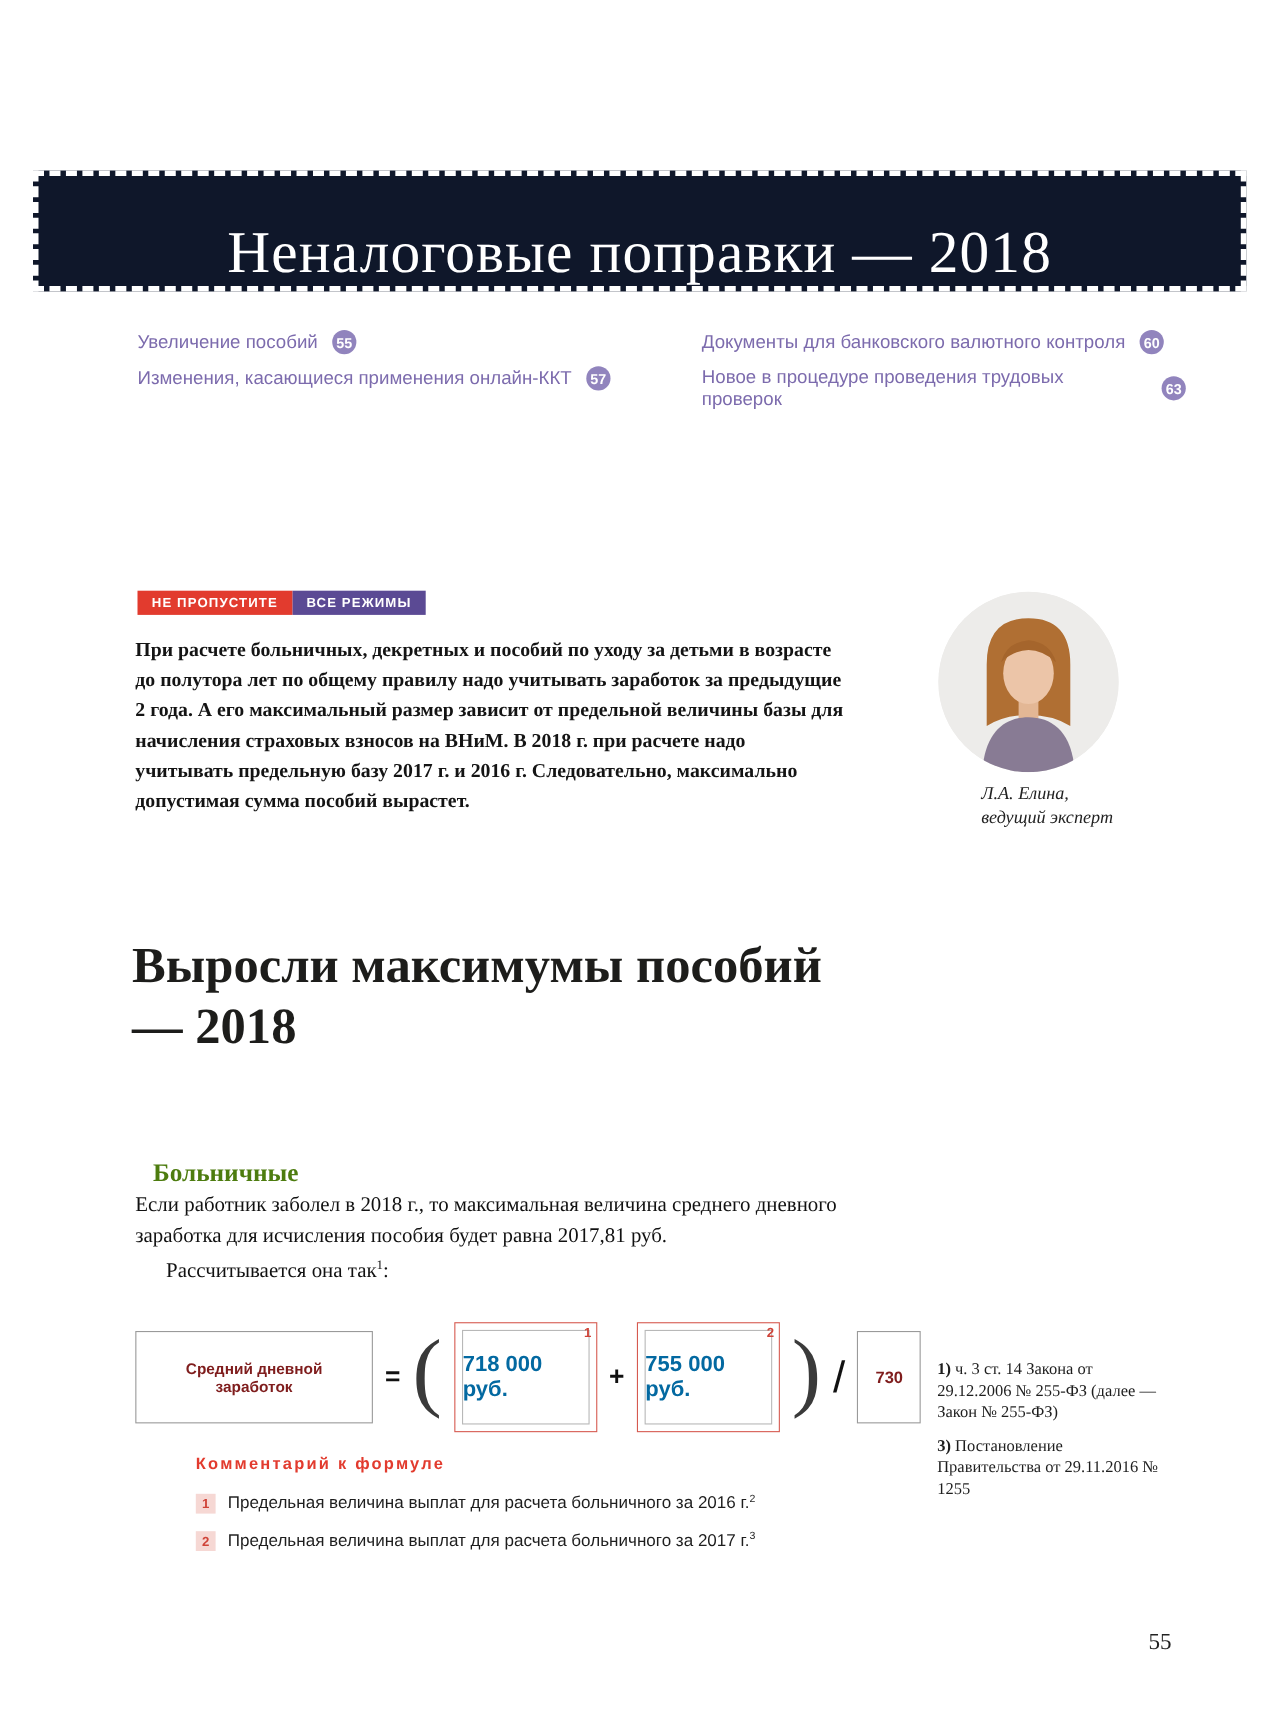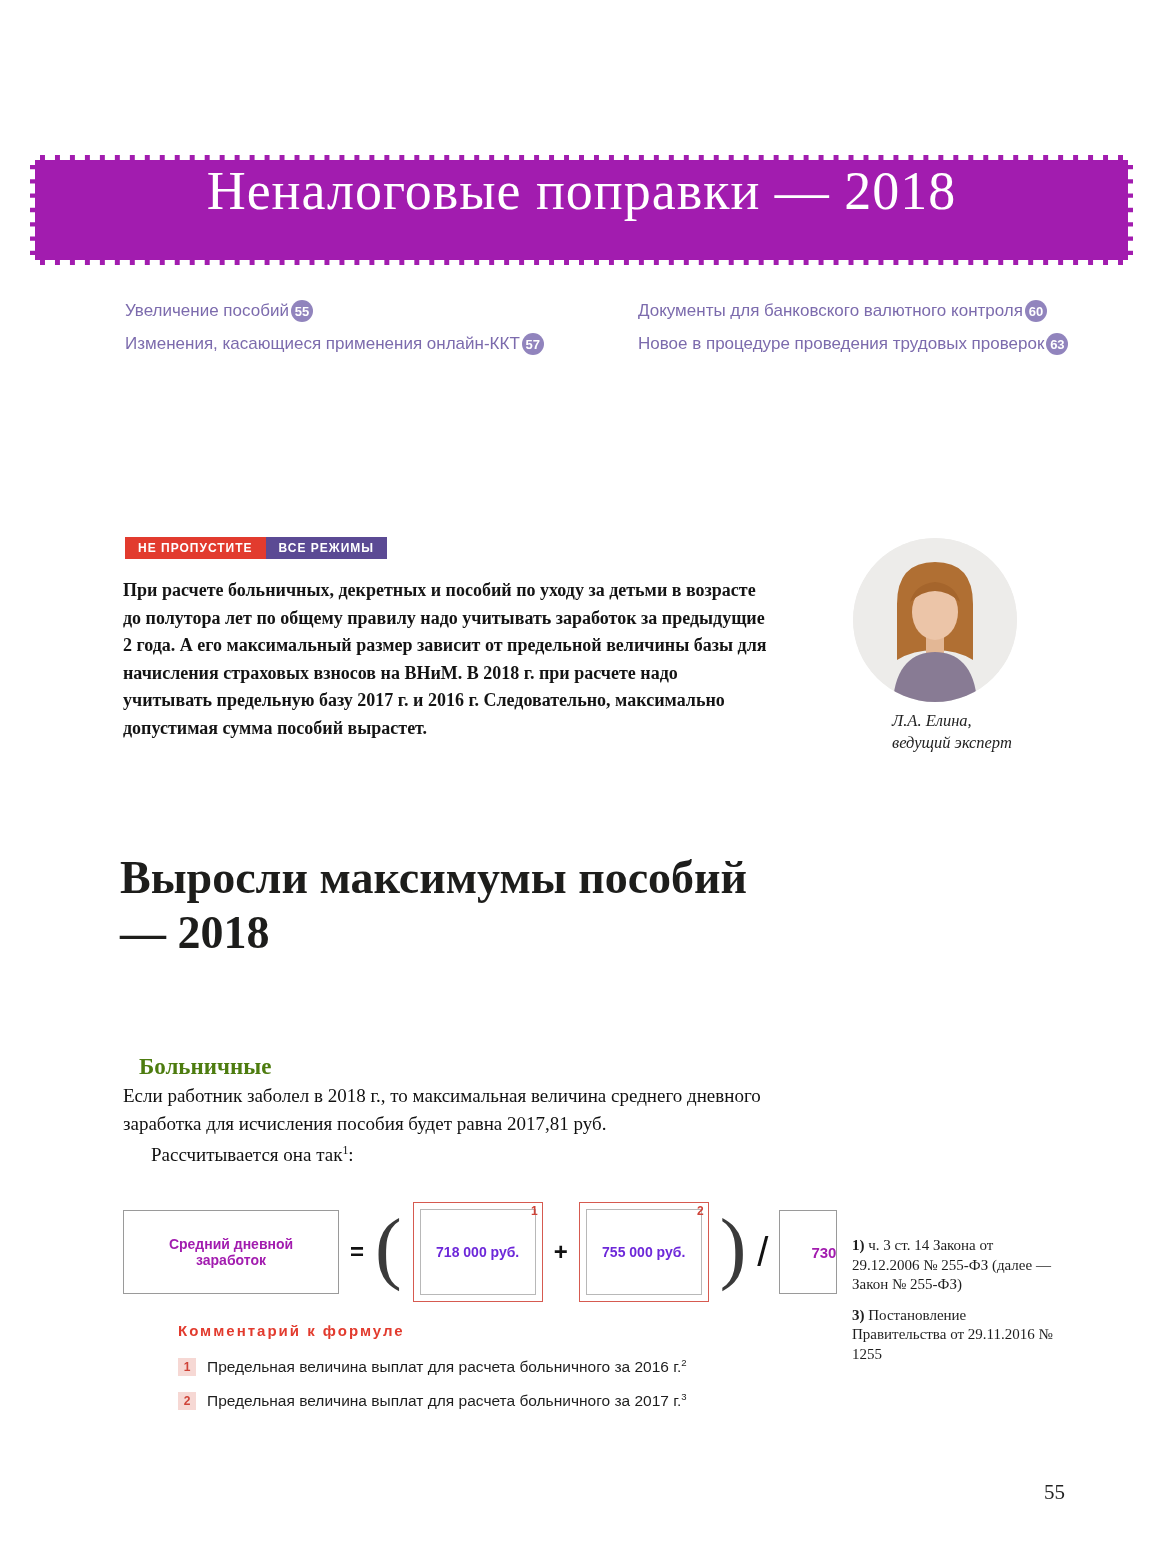--- a/index.html
+++ b/index.html
@@ -1,31 +1,31 @@
 <!DOCTYPE html>
 <html><head>
 <meta charset="utf-8">
 <style>
   html,body{margin:0;padding:0;background:#fff;}
   .page{position:relative;width:1163px;height:1559px;background:#fff;overflow:hidden;
         font-family:"Liberation Serif","DejaVu Serif",serif;color:#1c1c1c;}
 
   
   .banner{position:absolute;left:30px;top:155px;width:1103px;height:110px;box-sizing:border-box;
-          background:#a21caf;border:5px dashed #ffffff;
-          display:flex;align-items:flex-start;justify-content:center;}
+          background:#0f172a;border:5px dashed #ffffff;
+          display:flex;align-items:flex-end;justify-content:center;}
   .banner h1{margin:0;color:#fff;font-weight:400;font-size:54px;letter-spacing:1px;
              font-family:"Liberation Serif","DejaVu Serif",serif;}
 
   
   .toc-col{position:absolute;top:300px;font-family:"Liberation Sans","DejaVu Sans",sans-serif;
            font-size:17px;color:#7c6bad;}
   .toc-left{left:125px;width:480px;}
   .toc-right{left:638px;width:440px;}
-  .toc-item{display:flex;align-items:center;gap:2px;margin-bottom:11px;cursor:pointer;}
+  .toc-item{display:flex;align-items:center;gap:13px;margin-bottom:11px;cursor:pointer;}
   .toc-badge{display:inline-flex;width:22px;height:22px;border-radius:50%;background:#9184bd;
              color:#fff;font-size:13px;font-weight:bold;align-items:center;justify-content:center;flex:0 0 auto;}
 
   
   .tags{position:absolute;left:125px;top:537px;display:flex;
         font-family:"Liberation Sans","DejaVu Sans",sans-serif;}
   .tag{color:#fff;font-size:12px;font-weight:bold;letter-spacing:1px;padding:5px 13px;line-height:1;}
   .tag-red{background:#e23b2e;}
   .tag-purple{background:#5b4a94;}
 
@@ -46,26 +46,26 @@
   .subheading{position:absolute;left:123px;top:1038px;margin:16px;font-size:23px;font-weight:bold;color:#4d7c0f;}
 
   .body-text{position:absolute;left:123px;top:1082px;width:710px;margin:0;
              font-size:19px;line-height:27.5px;color:#111;}
   .body-text .indent{display:block;text-indent:28px;}
   sup{font-size:0.62em;}
 
   
   .formula{position:absolute;left:123px;top:1202px;height:100px;display:flex;align-items:center;gap:11px;
            font-family:"Liberation Sans","DejaVu Sans",sans-serif;}
-  .fbox{box-sizing:border-box;border:1px solid #9a9a9a;display:flex;align-items:center;justify-content:flex-end;
-        text-align:center;font-weight:bold;font-size:14px;color:#a21caf;background:#fff;}
+  .fbox{box-sizing:border-box;border:1px solid #9a9a9a;display:flex;align-items:center;justify-content:center;
+        text-align:center;font-weight:bold;font-size:14px;color:#7f1d1d;background:#fff;}
   .fbox.result{width:216px;height:84px;padding:0 18px;}
   .operand{position:relative;border:1px solid #d65a50;padding:6px;background:#fff;}
   .operand .inner{width:114px;height:84px;border:1px solid #b8b8b8;display:flex;align-items:center;
-                  justify-content:center;font-weight:bold;font-size:14px;color:#6d28d9;}
+                  justify-content:center;font-weight:bold;font-size:20px;color:#0369a1;}
   .operand .ref{position:absolute;top:2px;right:4px;color:#cf4338;font-size:12px;font-weight:bold;line-height:1;}
   .fbox.divisor{width:58px;height:84px;font-size:15px;}
   .fop{font-size:24px;font-weight:bold;color:#111;}
   .paren{font-family:"Liberation Serif","DejaVu Serif",serif;font-size:80px;font-weight:300;
          color:#3a3a3a;line-height:1;transform:translateY(-5px);}
   .slash{font-size:40px;font-weight:400;}
 
   
   .comment{position:absolute;left:178px;top:1322px;width:620px;
            font-family:"Liberation Sans","DejaVu Sans",sans-serif;}

